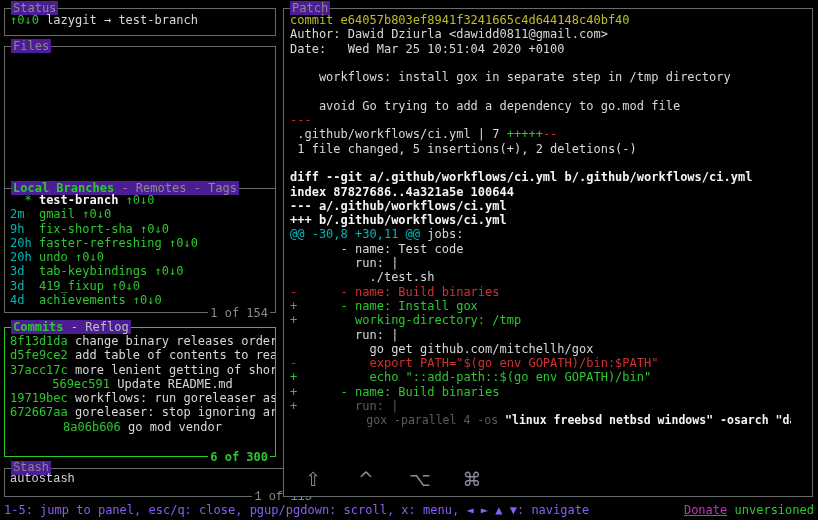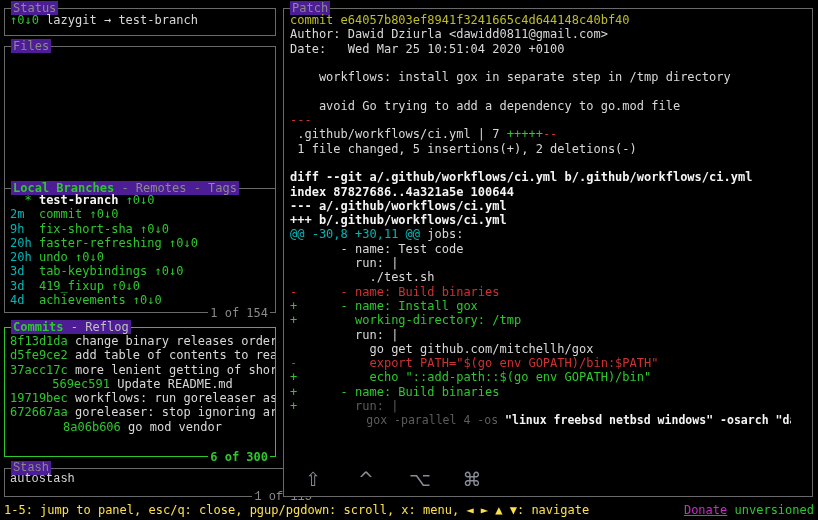--- a/index.html
+++ b/index.html
@@ -17,21 +17,21 @@
   .white { color:#d8d8d8; }
   .boldwhite { color:#f4f4f4; font-weight:bold; }
   .green { color:#2dc72e; }
   .boldgreen { color:#2dc72e; font-weight:bold; }
   .cyan { color:#00b7b8; }
   .red { color:#cd3232; }
   .yellow { color:#bfbf24; }
   .dim { color:#5c5c5c; }
   .gray { color:#8a8a8a; }
   .lightgray { color:#c0c0c0; }
-  .blue { color:#fde047; }
+  .blue { color:#8b5cf6; }
   .magenta { color:#c62fc6; text-decoration:underline; }
   .squeeze { transform:scaleX(0.96); transform-origin:0 50%; }
   #status  { left:4px; top:8px;   width:272px; height:28px; }
   #files   { left:4px; top:46px;  width:272px; height:152px; }
   #branches{ left:4px; top:188px; width:272px; height:125px; }
   #commits { left:4px; top:327px; width:272px; height:130px; }
   #commits .panel-body { padding-top:6px; }
   #stash   { left:4px; top:468px; width:316px; height:29px;font-family:Liberation Mono, monospace; }
   #stash .panel-body { padding-top:3px; }
   #patch   { left:283px; top:8px; width:530px; height:489px; }
@@ -57,21 +57,21 @@
 
   <section class="panel" id="files">
     <div class="panel-title"><span class="gray">Files</span></div>
     <div class="panel-body"></div>
   </section>
 
   <section class="panel" id="branches">
     <div class="panel-title"><span class="boldgreen">Local Branches</span><span class="gray"> - Remotes - Tags</span></div>
     <div class="panel-body">
         <div class="row"><span class="green">  * </span><span class="boldwhite">test-branch</span><span> </span><span class="green">↑0↓0</span></div>
-        <div class="row"><span class="cyan">2m  </span><span class="green">commit</span><span> </span><span class="green">↑0↓0</span></div>
+        <div class="row"><span class="cyan">2m  </span><span class="green">gmail</span><span> </span><span class="green">↑0↓0</span></div>
         <div class="row"><span class="cyan">9h  </span><span class="green">fix-short-sha</span><span> </span><span class="green">↑0↓0</span></div>
         <div class="row"><span class="cyan">20h </span><span class="green">faster-refreshing</span><span> </span><span class="green">↑0↓0</span></div>
         <div class="row"><span class="cyan">20h </span><span class="green">undo</span><span> </span><span class="green">↑0↓0</span></div>
         <div class="row"><span class="cyan">3d  </span><span class="green">tab-keybindings</span><span> </span><span class="green">↑0↓0</span></div>
         <div class="row"><span class="cyan">3d  </span><span class="green">419_fixup</span><span> </span><span class="green">↑0↓0</span></div>
         <div class="row"><span class="cyan">4d  </span><span class="green">achievements</span><span> </span><span class="green">↑0↓0</span></div>
       </div>
     <div class="panel-count gray">1 of 154</div>
   </section>
 

